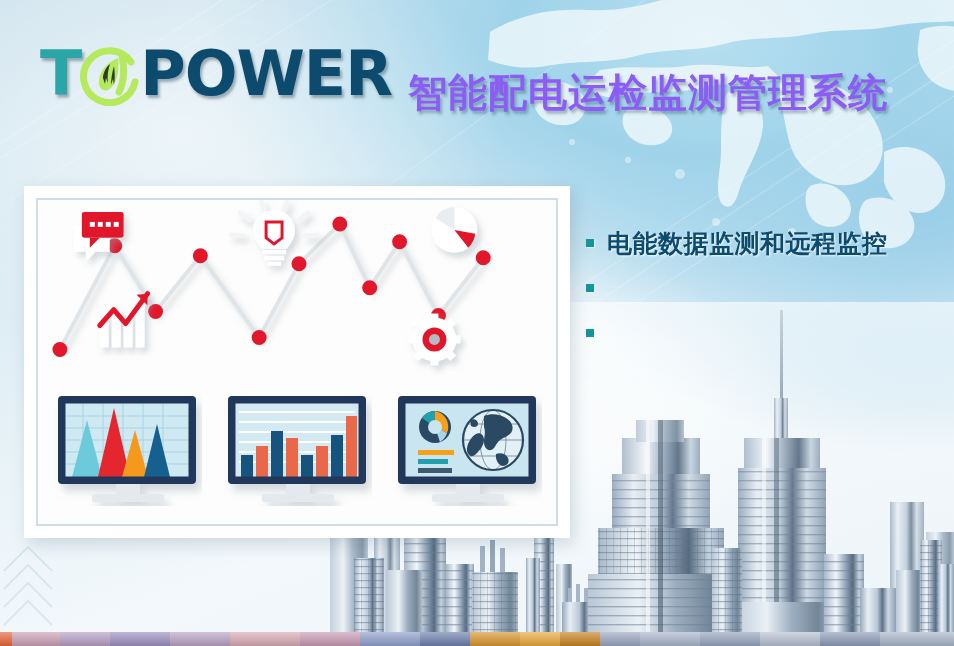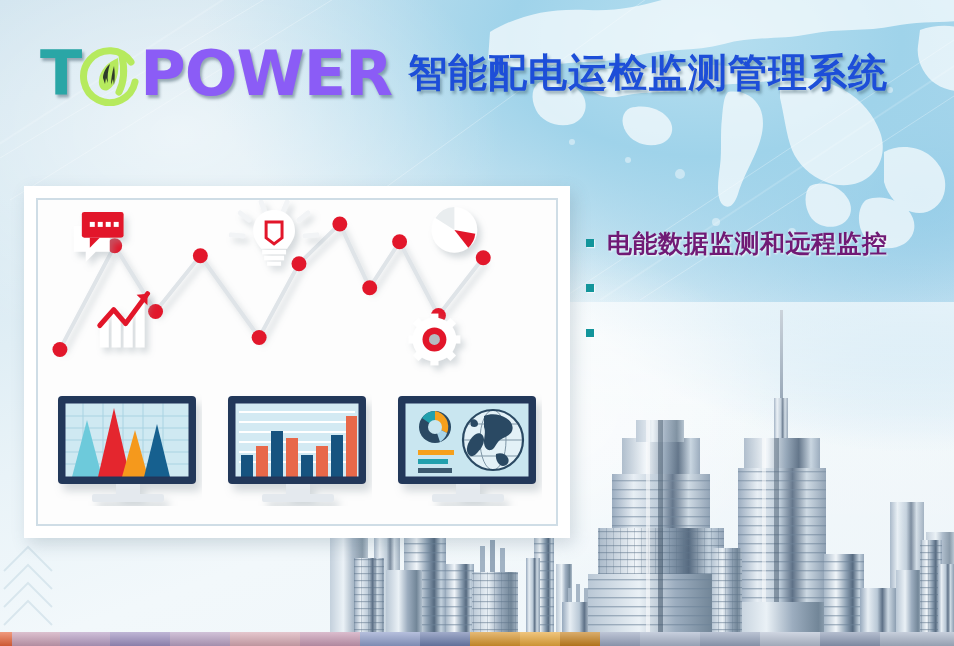--- a/index.html
+++ b/index.html
@@ -70,28 +70,28 @@
     font-family:"DejaVu Sans","Liberation Sans",sans-serif;
     font-size:62px; font-weight:bold; letter-spacing:-1px;
     color:#2aa6a6;
     text-shadow:2px 3px 3px rgba(40,70,85,.42);
     line-height:1;
   }
   .logo-mark { position:relative; width:64px; height:64px; margin:0 -2px 0 -3px; }
   .logo-rest {
     font-family:"DejaVu Sans","Liberation Sans",sans-serif;
     font-size:62px; font-weight:bold; letter-spacing:-1px;
-    color:#8b5cf6;
+    color:#0c4a6e;
     text-shadow:2px 3px 3px rgba(40,70,85,.42);
     line-height:1;
   }
   .header-title {
-    position:absolute; left:408px; top:46px;
+    position:absolute; left:408px; top:66px;
     font-size:39px; font-weight:bold; letter-spacing:1px;
-    color:#1d4ed8;
+    color:#8b5cf6;
     text-shadow:2px 3px 3px rgba(40,70,85,.38);
     white-space:nowrap;
   }
 
   
   .panel {
     position:absolute; left:24px; top:186px; width:546px; height:352px;
     background:#ffffff;
     padding:12px;
     box-shadow:4px 6px 16px rgba(60,90,110,.20);
@@ -120,21 +120,21 @@
     display:flex; align-items:center;
     margin-bottom:15px;
     height:30px;
   }
   .bullet {
     width:8px; height:8px; background:#13959b;
     margin-right:13px; flex:0 0 auto;
     box-shadow:1px 1px 1px rgba(255,255,255,.6);
   }
   .feature-label {
-    font-size:25px; font-weight:bold; color:#701a75;
+    font-size:25px; font-weight:bold; color:#0c4a6e;
     letter-spacing:.5px;
     text-shadow:1px 1px 2px rgba(255,255,255,.85);
     white-space:nowrap;
   }
 </style>
 </head>
 <body>
 
 <div id="stage">
 

